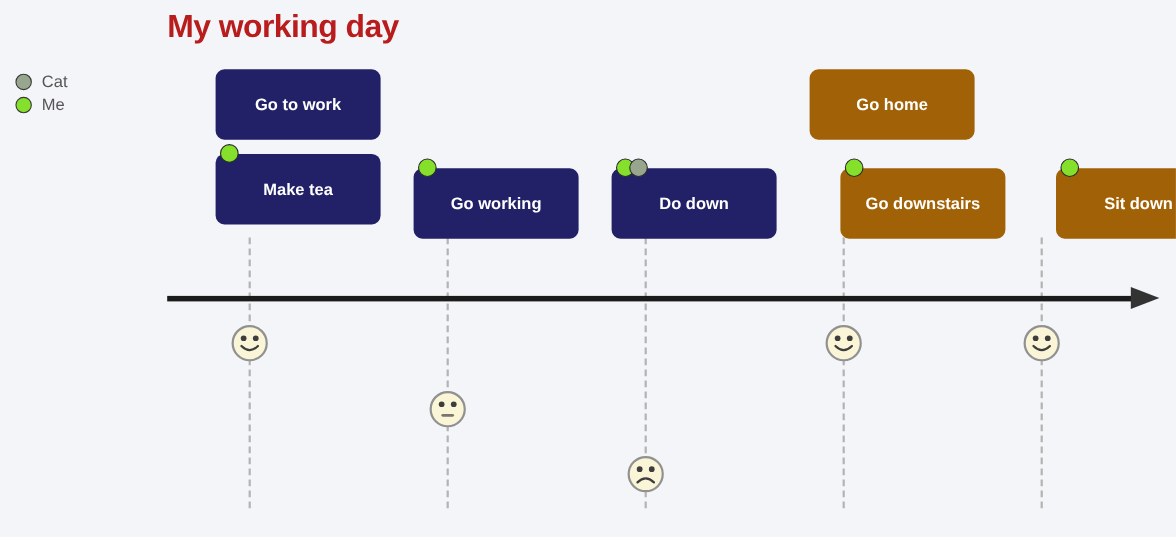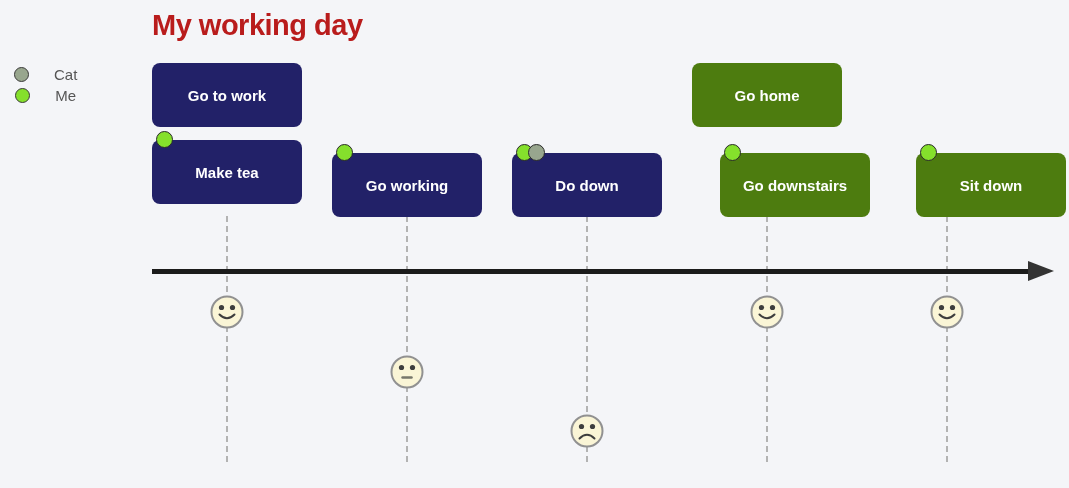--- a/index.html
+++ b/index.html
@@ -9,43 +9,44 @@
     background:#f4f5f8;
     font-family:"Liberation Sans", sans-serif;
     overflow:hidden;
   }
   .title {
     position:absolute; left:152px; top:9px;
     font-size:29px; font-weight:bold; color:#b91c1c;
     letter-spacing:-0.5px;
   }
   .legend { position:absolute; left:14px; top:64px; }
-  .legend-row { display:flex; align-items:center; gap:25px; height:21px;justify-content:center; }
+  .legend-row { display:flex; align-items:center; gap:9px; height:21px; }
   .legend-label { font-size:15px; color:#555; }
   .dot {
     width:15px; height:15px; border-radius:50%;
     border:1.5px solid #3a3a3a; display:inline-block; flex:none;
   }
   .dot-cat { background:#98a68e; }
   .dot-me  { background:#85e02c; }
 
   .dash {
     position:absolute; top:216px; height:246px; width:0;
     border-left:2px dashed #b3b3b3;
   }
 
   .event {
     position:absolute; width:150px; height:64px;
     border-radius:8px;
     display:flex; align-items:center; justify-content:center;
     color:#ffffff; font-weight:bold; font-size:15px;
     cursor:pointer;
+    margin-left:44px;
   }
   .event.navy   { background:#222168; }
-  .event.purple { background:#4d7c0f; }
+  .event.purple { background:#a16207; }
   .badge {
     position:absolute; width:17px; height:17px; border-radius:50%;
     border:1.5px solid #2a2a2a; top:-9px;
   }
   .badge.me  { background:#85e02c; left:4px;  z-index:1; }
   .badge.cat { background:#98a68e; left:16px; z-index:2; }
 
   .axis-line {
     position:absolute; left:152px; top:269px;
     width:884px; height:5px; background:#1b1b1b;

